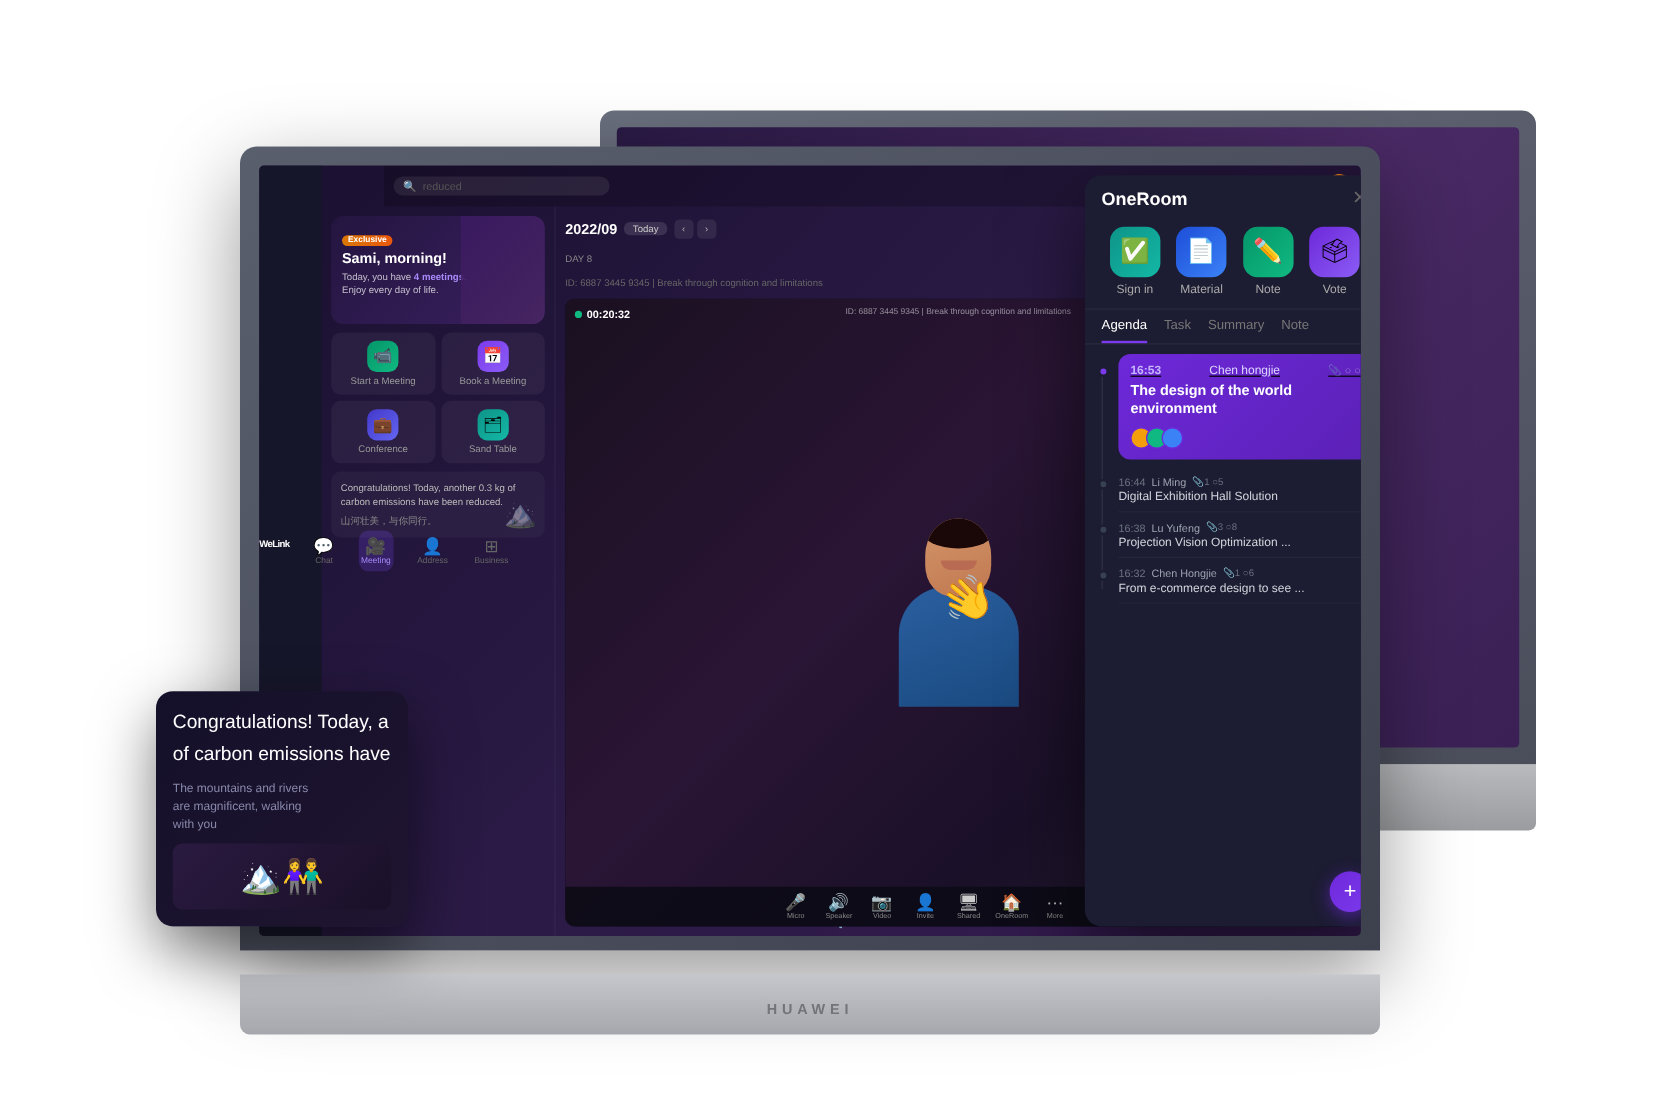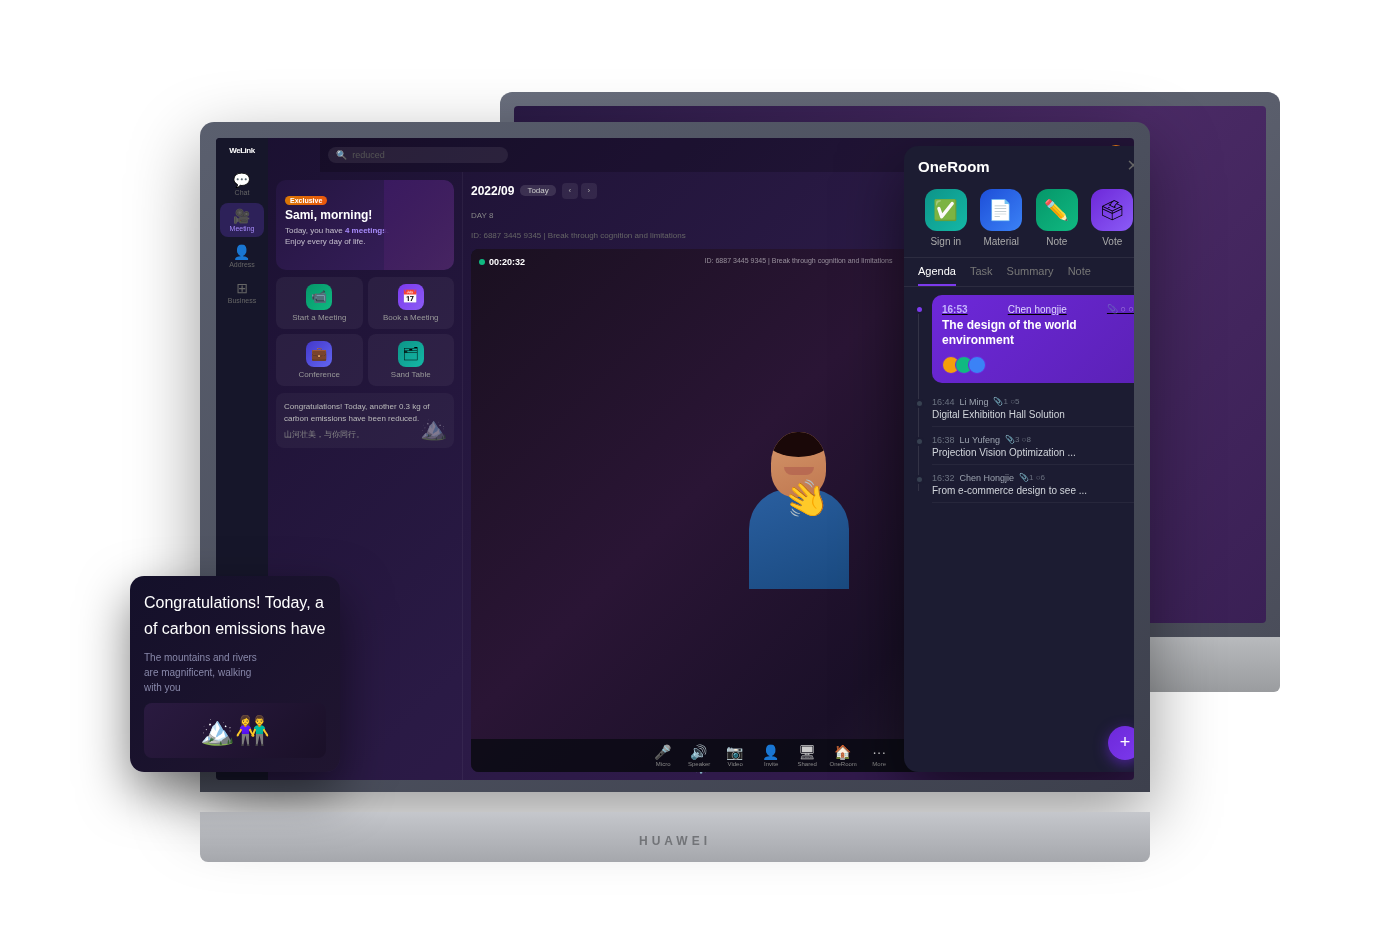--- a/index.html
+++ b/index.html
@@ -122,24 +122,24 @@
       width: 100%;
       height: 100%;
       font-family: -apple-system, BlinkMacSystemFont, 'Segoe UI', sans-serif;
     }
 
     
     .nav-sidebar {
       width: 52px;
       background: #16162a;
       display: flex;
-      flex-direction: column;
+      flex-direction: row;
       align-items: center;
       padding: 8px 0;
-      gap: 2px;
+      gap: 18px;
     }
 
     .nav-logo {
       font-size: 8px;
       font-weight: 800;
       color: #fff;
       margin-bottom: 10px;
       letter-spacing: -0.5px;
     }
 

